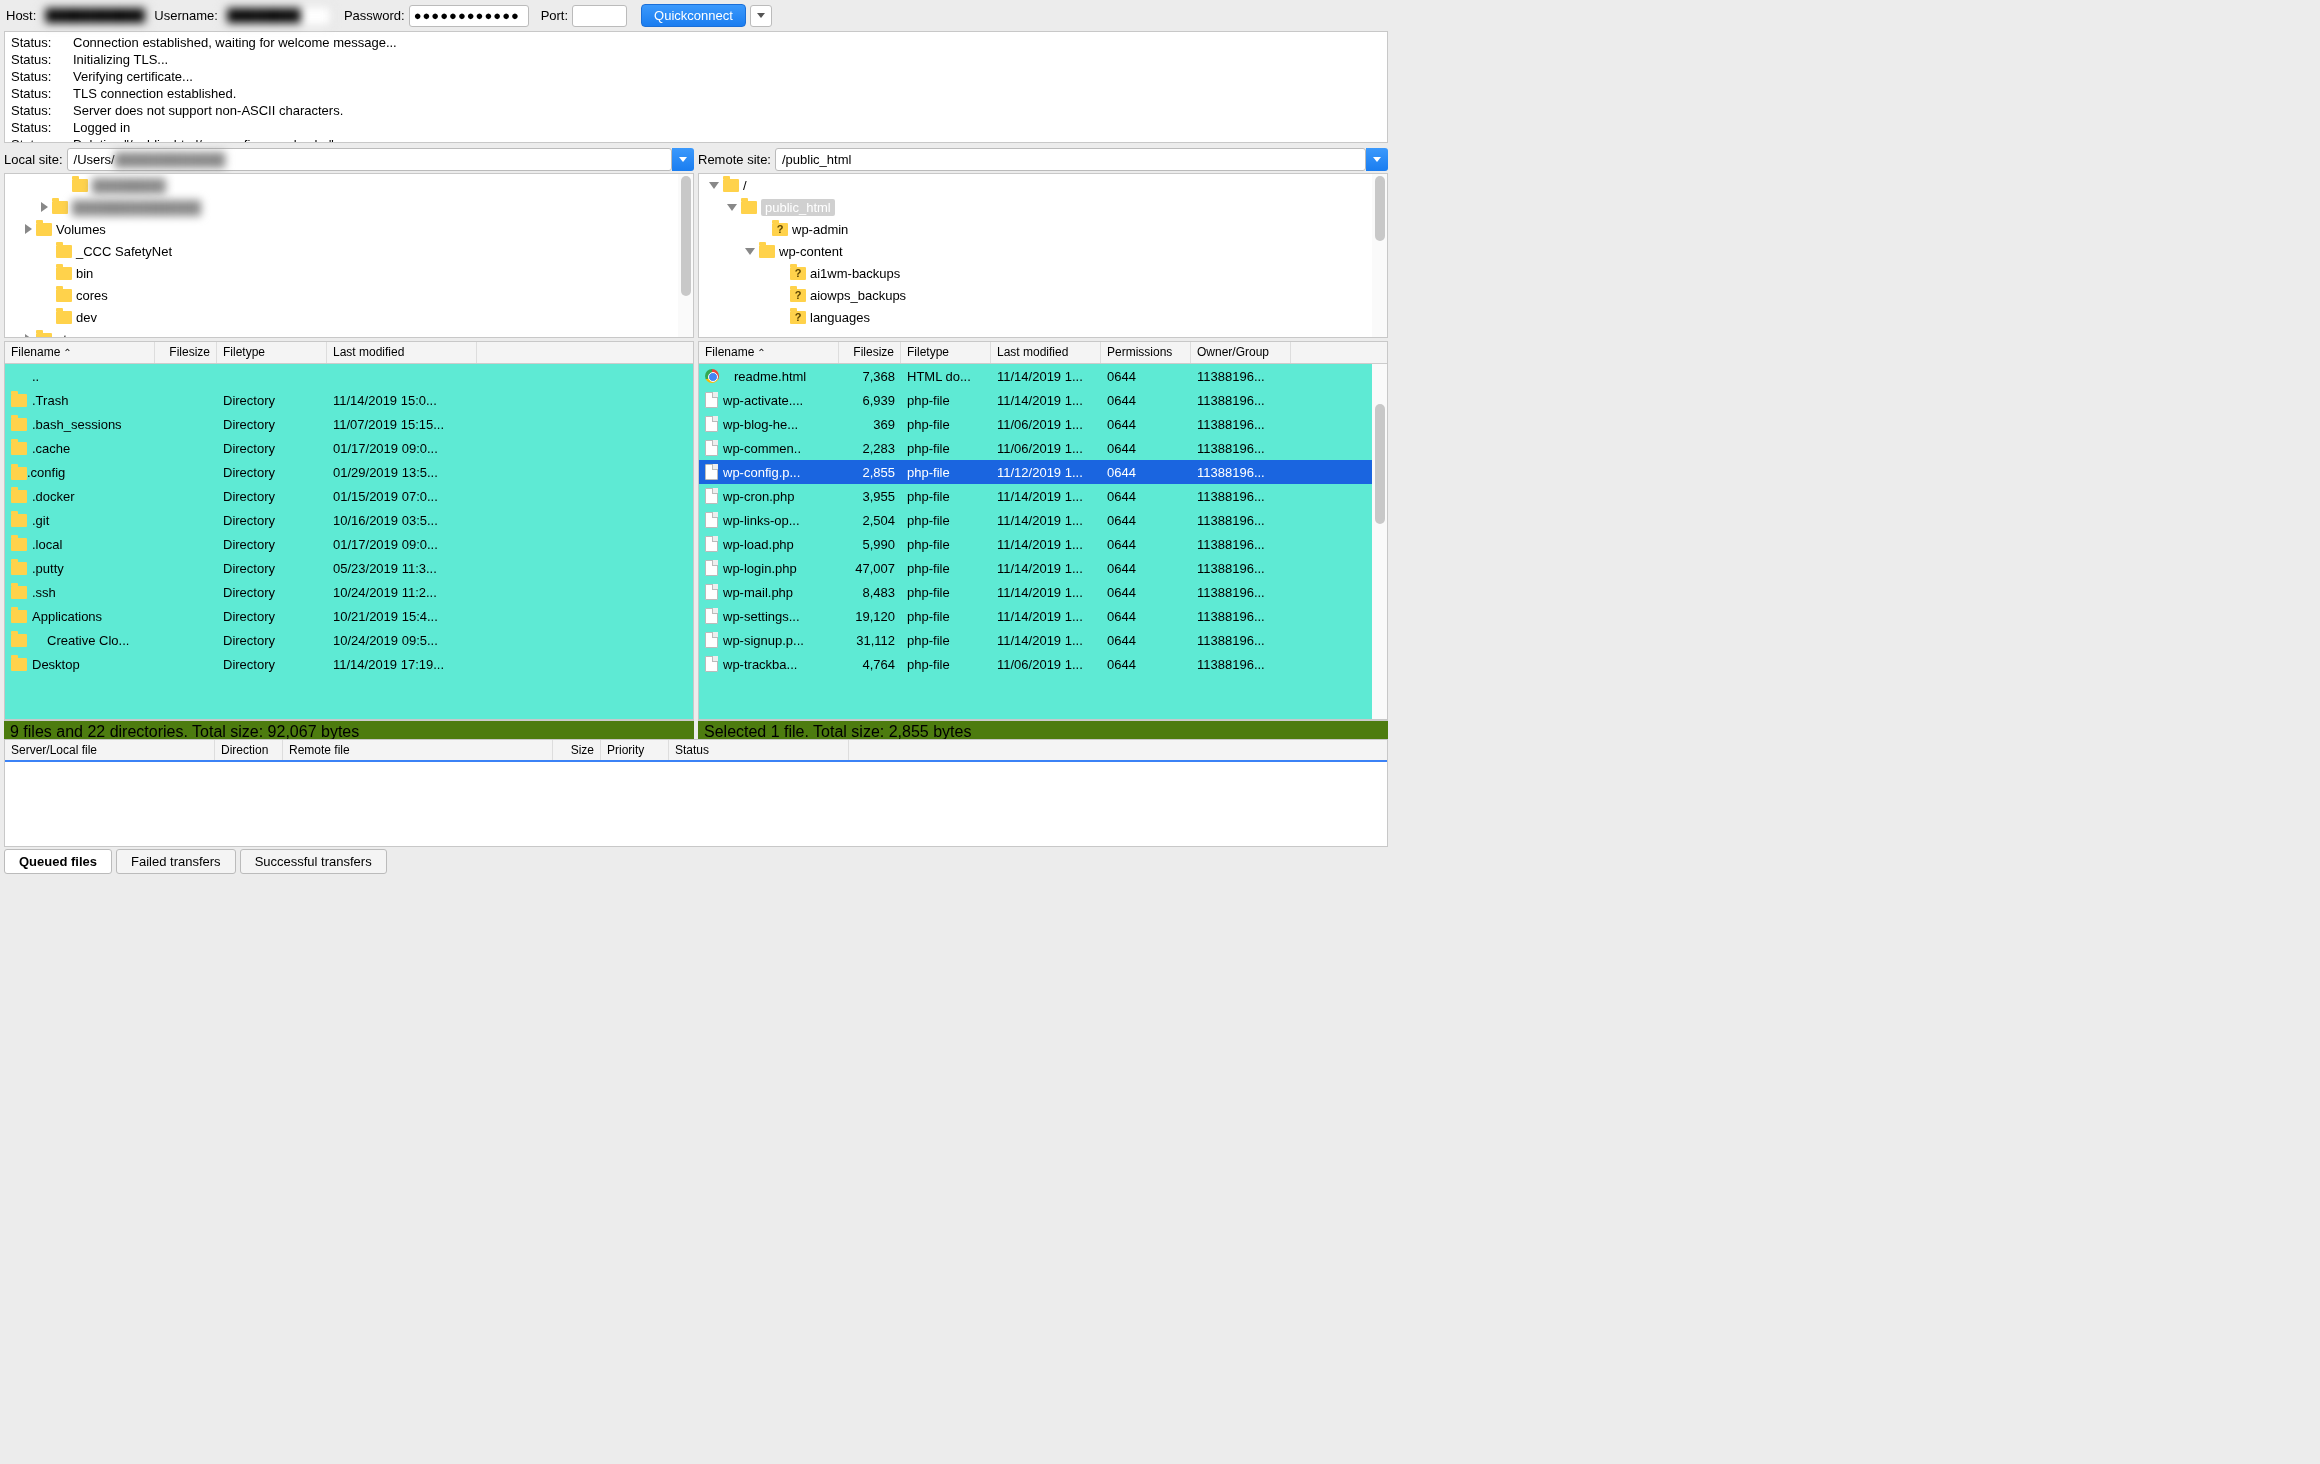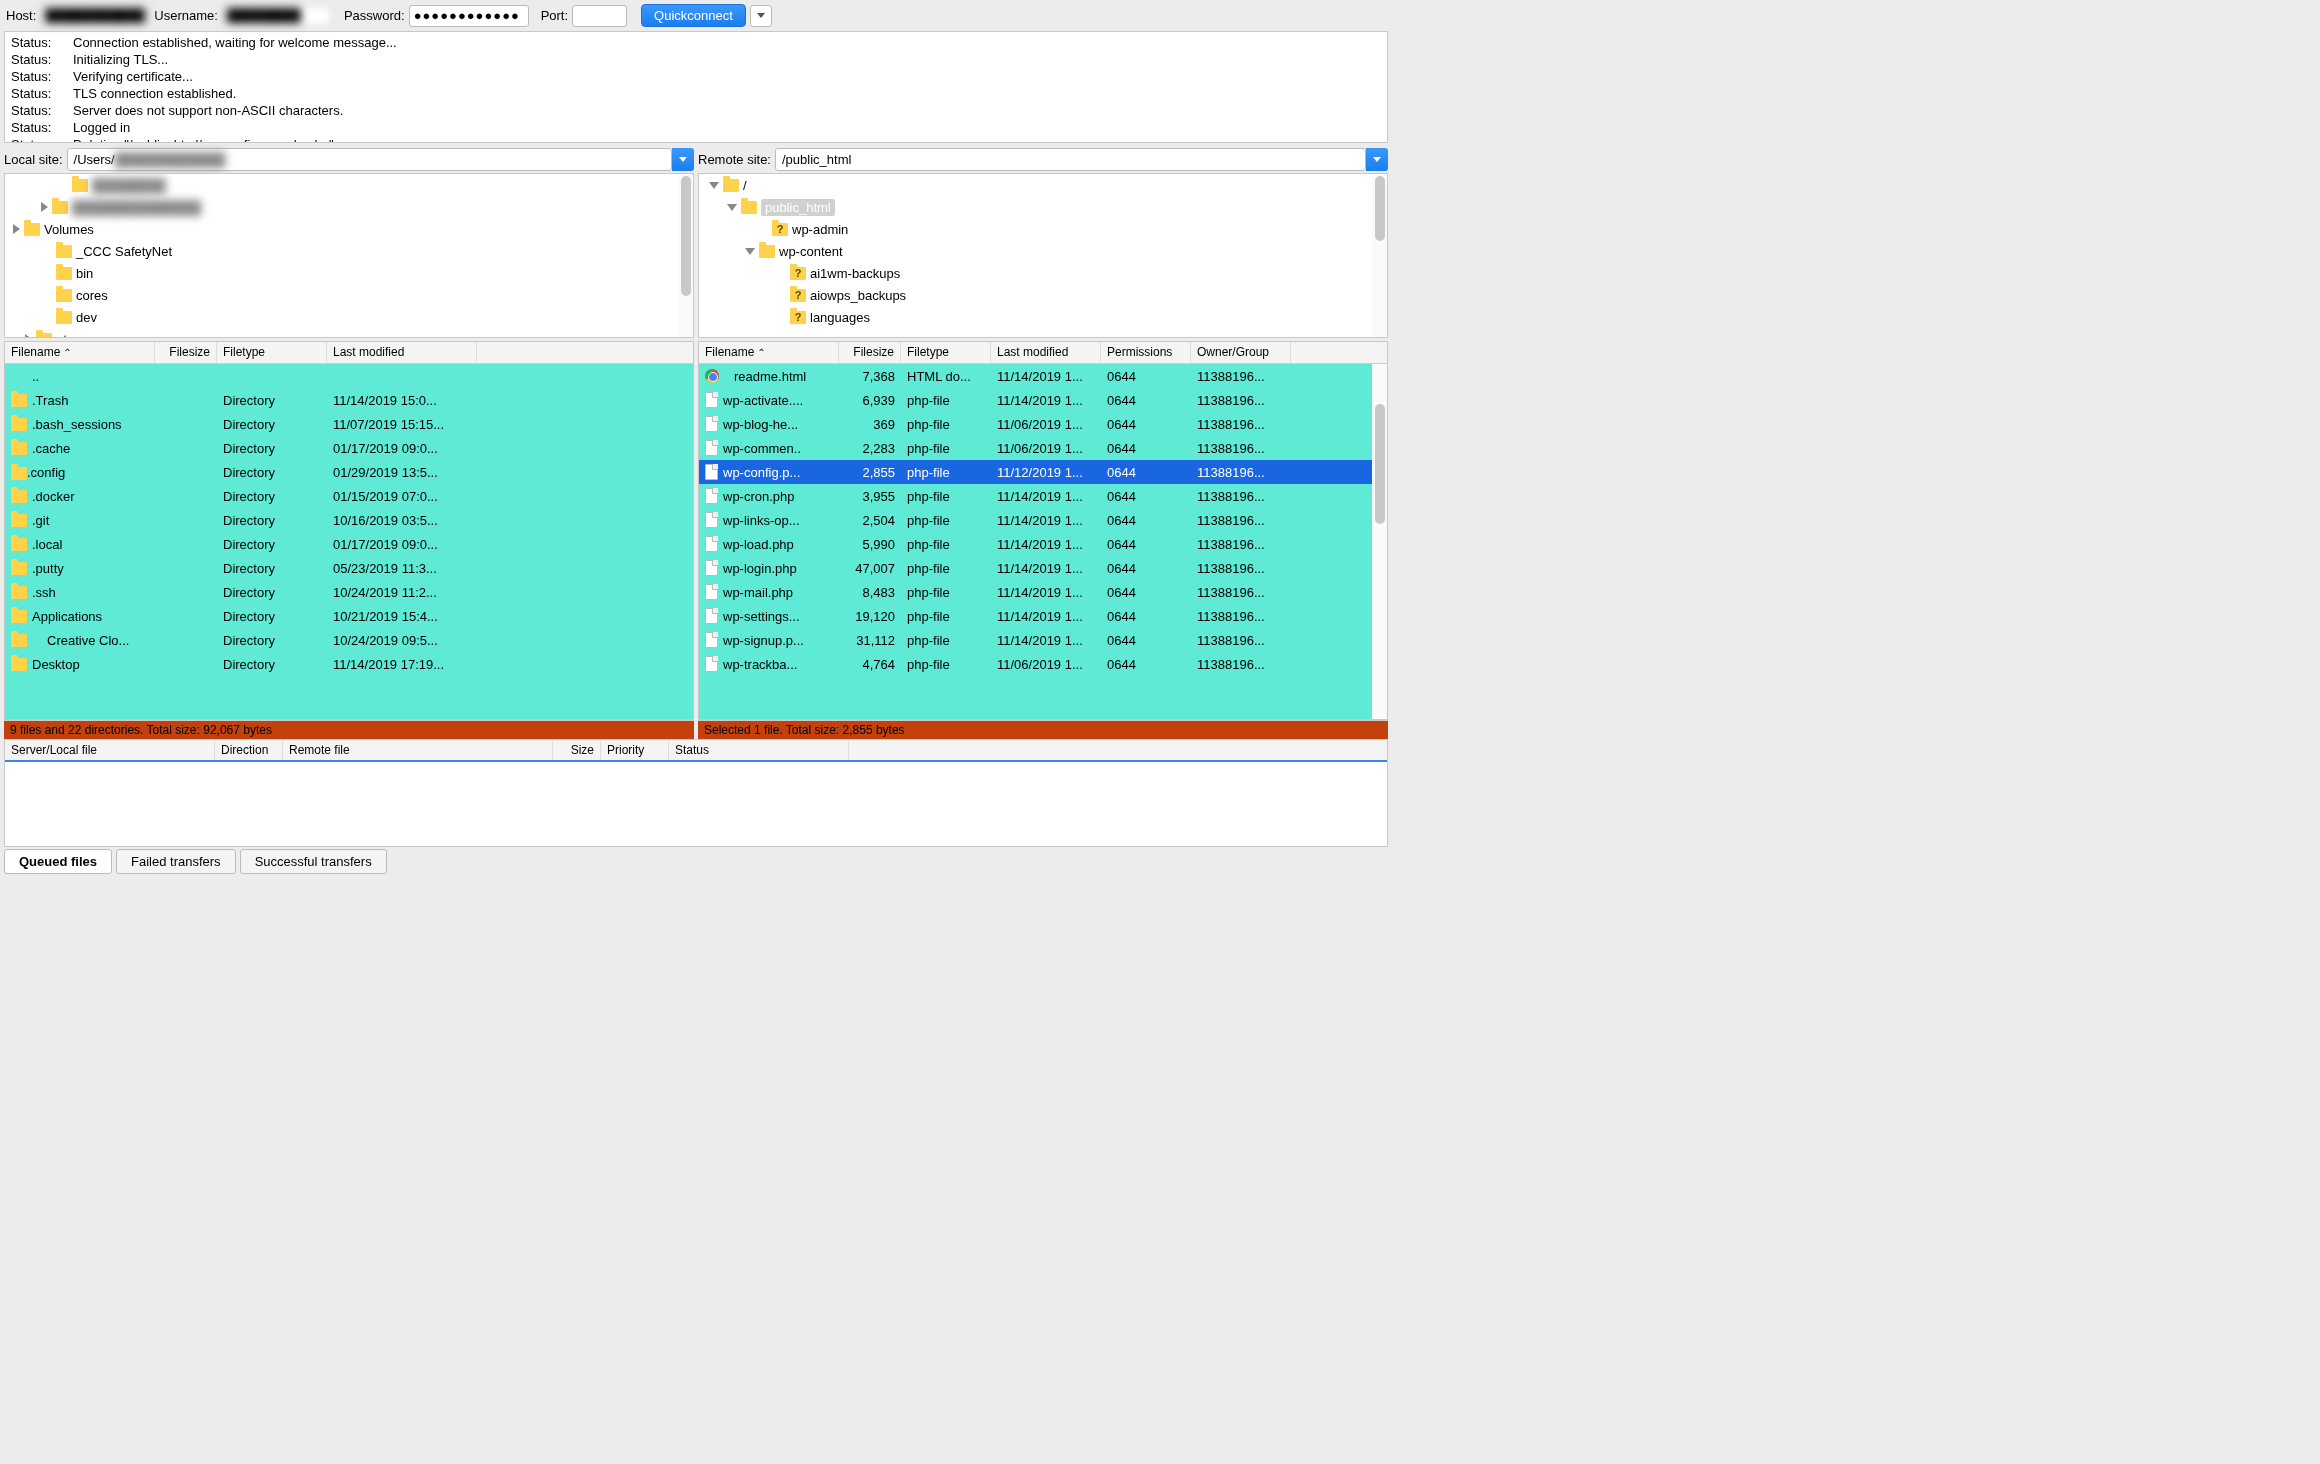--- a/index.html
+++ b/index.html
@@ -32,21 +32,21 @@
 .tree-row.selected .tree-label { background: #d0d0d0; color:#fff; padding: 1px 4px; border-radius: 2px; }
 
 .files { background: #5eead4; border: 1px solid #c8c8c8; flex: 1; display:flex; flex-direction:column; min-height: 0; margin-top:3px; overflow:hidden; position:relative; }
 .files-header { display:flex; background: #f4f4f4; border-bottom: 1px solid #ccc; height: 22px; }
 .col { padding: 3px 6px; border-right: 1px solid #ddd; font-size: 12px; text-align:left; overflow:hidden; white-space:nowrap; }
 .files-body { flex:1; overflow:hidden; }
 .file-row { display:flex; height: 24px; align-items:center; }
 .file-row.selected { background: #1a65e0; color:#fff; }
 .cell { padding: 2px 6px; overflow:hidden; white-space:nowrap; text-overflow: ellipsis; }
 
-.status-line { background:#c2410c; border-top:1px solid #ccc; padding: 2px 6px; font-size:12px; height: 19px; }
+.status-line { background:#4d7c0f; border-top:1px solid #ccc; padding: 2px 6px; font-size:16px; height: 19px; }
 
 
 .queue { margin: 0 4px; border: 1px solid #c8c8c8; background:#fff; height: 108px; display:flex; flex-direction:column; }
 .queue-header { display:flex; background:#f4f4f4; border-bottom:2px solid #3b82f6; height: 22px; }
 .queue-body { flex:1; }
 
 
 .tabs { display:flex; padding: 2px 4px 4px; gap: 0; }
 .tab { border:1px solid #bbb; border-radius: 3px; padding: 4px 14px; background:#f4f4f4; margin-right: 4px; font-size:13px; cursor:pointer; }
 .tab.active { font-weight: bold; background:#fff; }
@@ -147,21 +147,21 @@
             <div class="tree-row" style="padding-left:56px">
               <span style="width:7px"></span>
               <span class="folder-icon"></span>
               <span class="tree-label blur">████████</span>
             </div>
             <div class="tree-row" style="padding-left:36px">
               <span class="tri tri-right"></span>
               <span class="folder-icon"></span>
               <span class="tree-label blur">██████████████</span>
             </div>
-            <div class="tree-row" style="padding-left:8px">
+            <div class="tree-row" style="padding-left:20px">
               <span class="tri tri-right"></span>
               <span class="folder-icon"></span>
               <span class="tree-label">Volumes</span>
             </div>
             <div class="tree-row" style="padding-left:40px">
               <span style="width:7px"></span>
               <span class="folder-icon"></span>
               <span class="tree-label">_CCC SafetyNet</span>
             </div>
             <div class="tree-row" style="padding-left:40px">

